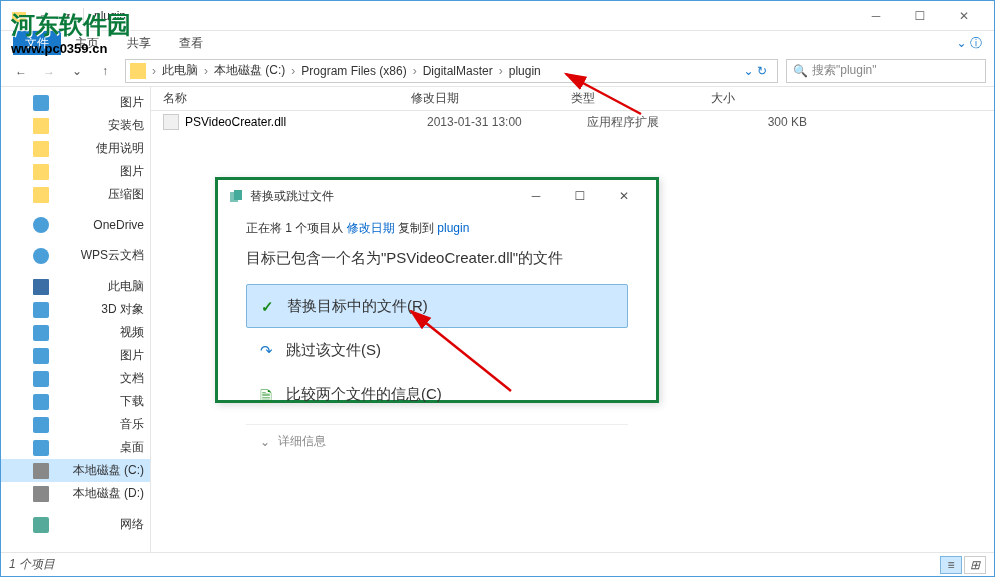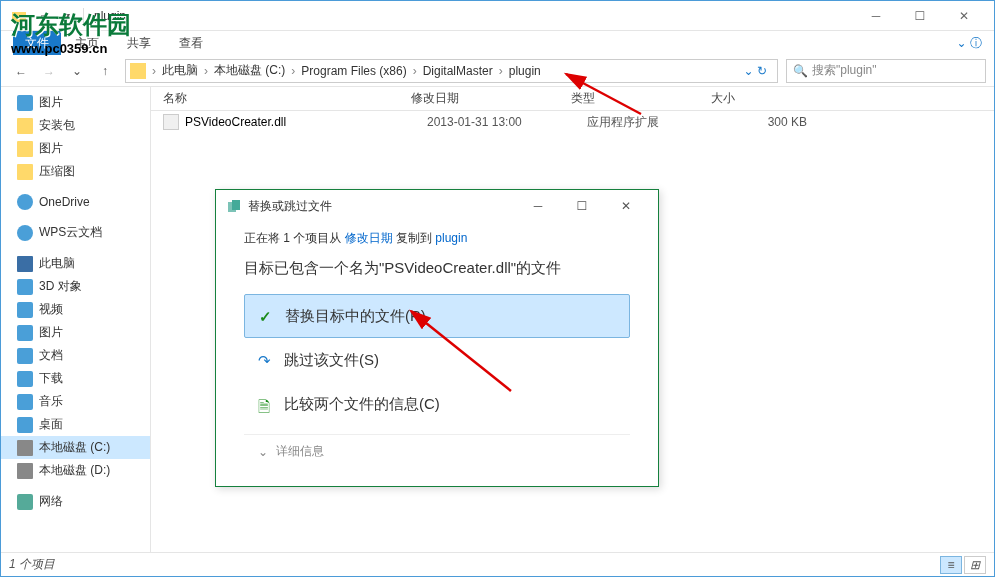--- a/index.html
+++ b/index.html
@@ -28,21 +28,21 @@
     .address-bar { flex: 1; height: 24px; border: 1px solid #ccc; display: flex; align-items: center; padding: 0 4px; margin: 0 4px; }
     .address-bar .folder-icon { width: 16px; height: 16px; background: #ffd96a; margin-right: 4px; }
     .address-bar .crumb { padding: 0 4px; color: #333; cursor: pointer; }
     .address-bar .chev { color: #888; padding: 0 2px; }
     .address-bar .refresh { margin-left: auto; padding: 0 6px; color: #1979ca; }
     .search-box { width: 200px; height: 24px; border: 1px solid #ccc; display: flex; align-items: center; padding: 0 6px; color: #888; }
     .search-box .search-icon { margin-right: 4px; color: #666; }
     
     .main { display: flex; height: calc(100% - 110px); }
     .sidebar { width: 150px; background: #fff; border-right: 1px solid #e5e5e5; overflow-y: auto; padding: 4px 0; }
-    .sidebar-item { display: flex; align-items: center; padding: 3px 6px 3px 16px; gap: 6px; color: #333; cursor: pointer; }
+    .sidebar-item { display: flex; align-items: center; padding: 3px 6px 3px 32px; gap: 6px; color: #333; cursor: pointer; justify-content: space-between; }
     .sidebar-item.selected { background: #cce8ff; }
     .sidebar-item .icon { width: 16px; height: 16px; flex-shrink: 0; }
     .folder-ico { background: #ffd96a; border-radius: 1px; }
     .blue-ico { background: #4a9fd8; border-radius: 2px; }
     .pc-ico { background: #3a6ea5; border-radius: 1px; }
     .disk-ico { background: #888; border-radius: 1px; }
     .net-ico { background: #5a9; border-radius: 2px; }
     .cloud-ico { background: #4a9fd8; border-radius: 50%; }
     .sidebar-spacer { height: 8px; }
     
@@ -55,21 +55,21 @@
     .file-row { display: flex; height: 22px; align-items: center; padding-left: 12px; }
     .file-row .file-icon { width: 16px; height: 16px; background: #f0f0f0; border: 1px solid #ccc; margin-right: 6px; }
     .file-row .fn { width: 242px; }
     .file-row .fd { width: 160px; color: #555; }
     .file-row .ft { width: 140px; color: #555; }
     .file-row .fs { width: 100px; color: #555; text-align: right; padding-right: 20px; }
     
     .arrow1 { position: absolute; top: 68px; left: 560px; z-index: 3; pointer-events: none; }
     .arrow2 { position: absolute; top: 300px; left: 400px; z-index: 20; pointer-events: none; }
     
-    .dialog { position: absolute; top: 188px; left: 214px; width: 444px; height: 298px; background: #fff; border: 1px solid #15803d; z-index: 10; box-shadow: 2px 2px 8px rgba(0,0,0,0.15); }
+    .dialog { position: absolute; top: 176px; left: 214px; width: 444px; height: 226px; background: #fff; border: 3px solid #15803d; z-index: 10; box-shadow: 2px 2px 8px rgba(0,0,0,0.15); }
     .dialog-title { height: 32px; display: flex; align-items: center; padding: 0 10px; }
     .dialog-title .dicon { width: 16px; height: 16px; margin-right: 6px; }
     .dialog-title .dtext { color: #333; }
     .dialog-title .dwin { margin-left: auto; display: flex; gap: 0; }
     .dialog-title .dwin span { width: 44px; height: 28px; display: flex; align-items: center; justify-content: center; color: #555; }
     .dialog-body { padding: 8px 28px; }
     .copy-info { color: #333; margin-bottom: 12px; }
     .copy-info a { color: #0066cc; text-decoration: none; }
     .conflict-msg { font-size: 15px; color: #333; margin-bottom: 16px; }
     .option { height: 44px; display: flex; align-items: center; padding: 0 14px; font-size: 15px; color: #333; cursor: pointer; border-radius: 2px; gap: 10px; }
@@ -151,20 +151,24 @@
     <div class="sidebar-item">
         <span class="icon blue-ico"></span>
         <span>图片</span>
       </div>
     <div class="sidebar-item">
         <span class="icon folder-ico"></span>
         <span>安装包</span>
       </div>
     <div class="sidebar-item">
         <span class="icon folder-ico"></span>
+        <span>使用说明</span>
+      </div>
+    <div class="sidebar-item">
+        <span class="icon folder-ico"></span>
         <span>图片</span>
       </div>
     <div class="sidebar-item">
         <span class="icon folder-ico"></span>
         <span>压缩图</span>
       </div>
     <div class="sidebar-spacer"></div>
     <div class="sidebar-item">
         <span class="icon cloud-ico"></span>
         <span>OneDrive</span>

